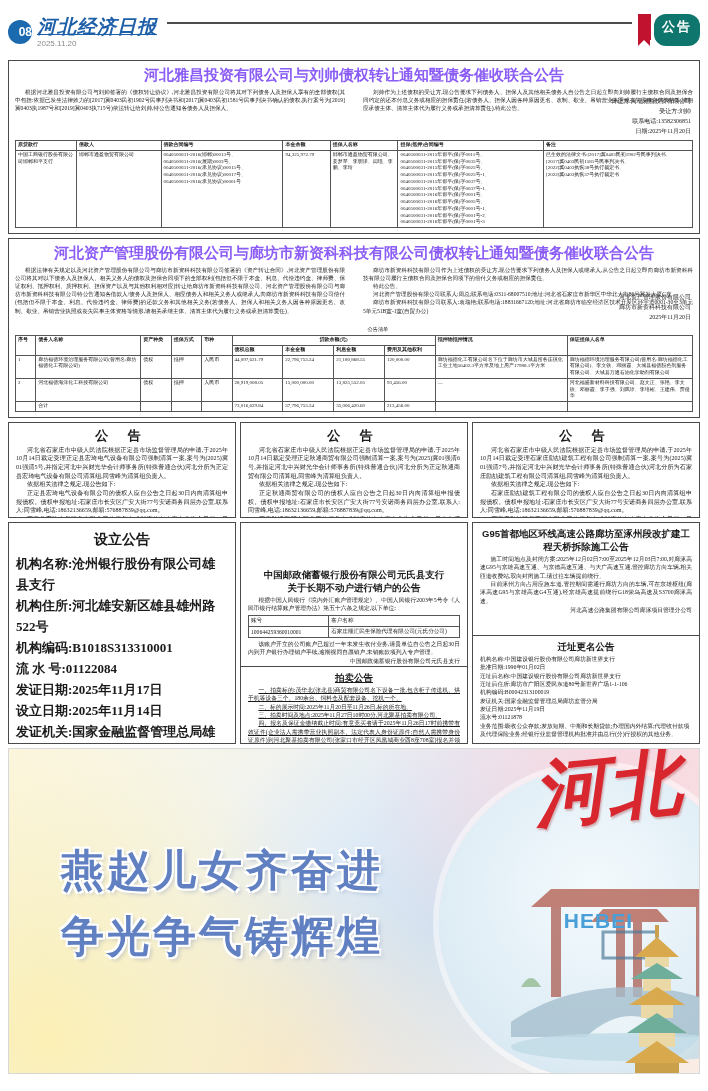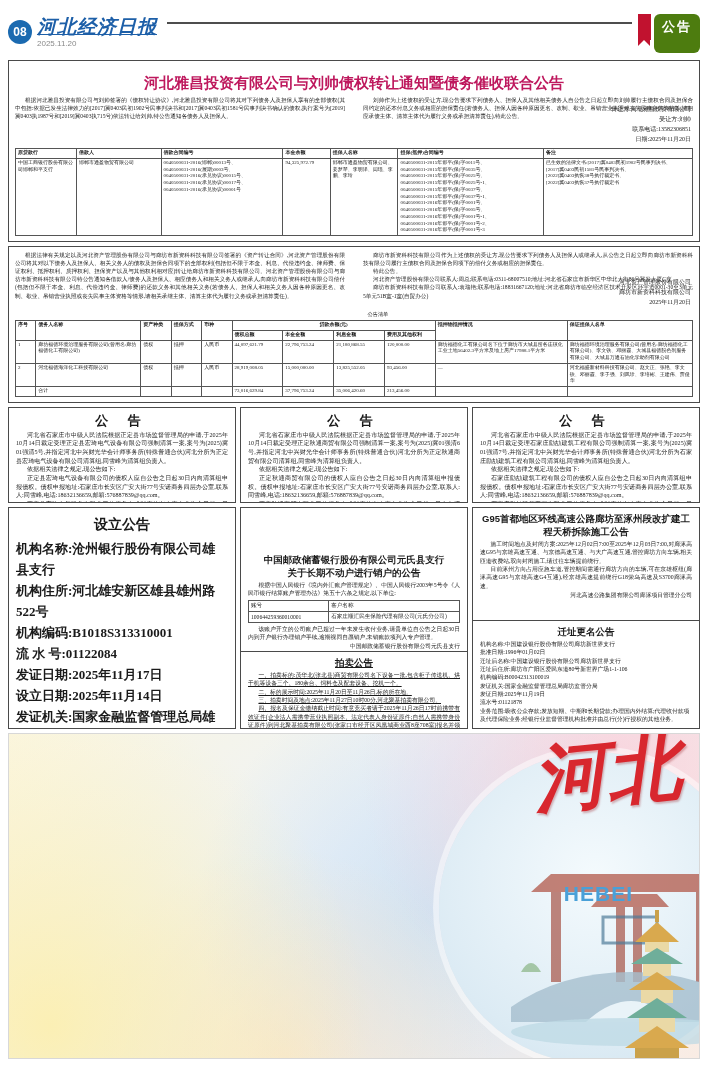--- a/index.html
+++ b/index.html
@@ -3,34 +3,34 @@
 <meta charset="utf-8">
 <style>
   * { margin:0; padding:0; box-sizing:border-box; }
   html,body { background:#ffffff; }
   body { width:708px; font-family:"Liberation Serif", serif; color:#1a1a1a; }
   .page { width:708px; height:1091px; padding:6px 8px 4px 8px; overflow:hidden; background:#fff; }
 
   
   .hdr { display:flex; align-items:flex-start; height:50px; margin-bottom:4px; }
   .pgnum { width:24px; height:24px; border-radius:50%; background:#1b6ab0; color:#fff;
-           font:bold 12px/24px "Liberation Sans", sans-serif; text-align:center; margin-top:14px; }
+           font:bold 12px/24px "Liberation Sans", sans-serif; text-align:right; margin-top:14px; }
   .mh { margin-left:5px; margin-top:10px; }
   .mh-title { font:bold italic 19px/22px "Liberation Serif", serif; color:#1d5fa8; letter-spacing:1px;text-decoration:underline; }
   .mh-date { font:8px "Liberation Sans", sans-serif; color:#8a8a8a; margin-top:1px; }
   .hdr-rule { flex:1; border-top:2px solid #4d4d4d; margin:16px 6px 0 10px; }
   .ribbon { width:13px; height:26px; background:#c1122f; margin-top:8px; position:relative; }
   .ribbon:after { content:""; position:absolute; bottom:-6px; left:0; border-left:6.5px solid #c1122f;
                   border-right:6.5px solid #c1122f; border-bottom:6px solid transparent; }
-  .badge { width:46px; height:39px; background:#4d7c0f; border-radius:6px; color:#fff; margin:8px 0 0 3px;
+  .badge { width:46px; height:32px; background:#0f766e; border-radius:12px; color:#fff; margin:8px 0 0 3px;
            font:bold 13px/25px "Liberation Sans", sans-serif; text-align:center; letter-spacing:2px; }
 
   
   .nbox { border:1px solid #4a4a4a; padding:4px 6px 5px 6px; margin-bottom:4px; background:#fff; }
-  .ntitle { font:bold 15px/20px "Liberation Sans", sans-serif; text-align:center; margin-bottom:3px; color:#be185d;margin-top:8px; }
+  .ntitle { font:bold 15px/20px "Liberation Sans", sans-serif; text-align:center; margin-bottom:3px; color:#8b5cf6; }
   .bodywrap { position:relative; }
   .cols2 { column-count:2; column-gap:18px; font-size:5.6px; line-height:1.45; text-align:justify; }
   .cols2 p { text-indent:1.8em; }
   .sig { position:absolute; right:2px; bottom:1px; text-align:right; font-size:6px; line-height:1.65; white-space:pre-line; }
   .pre { white-space:pre-line; }
 
   table.dt { width:100%; border-collapse:collapse; margin-top:2px; table-layout:fixed; }
   table.dt th, table.dt td { border:1px solid #555; font-size:5px; line-height:1.35; padding:1px 2px;
                              vertical-align:top; text-align:left; font-weight:normal; word-break:break-all; }
   table.dt th { font-weight:bold; }
@@ -72,21 +72,21 @@
   .wm { position:absolute; top:-10px; left:78px; font:bold 46px "Liberation Sans", sans-serif;
         color:rgba(130,160,205,0.16); letter-spacing:4px; white-space:nowrap; }
   .slogan { position:absolute; left:52px; top:88px; font:bold 43px/1.55 "Liberation Sans", sans-serif;
             color:#6080c2; letter-spacing:3px;
             text-shadow:2px 2px 0 #fff,-2px 2px 0 #fff,2px -2px 0 #fff,-2px -2px 0 #fff,3px 3px 4px rgba(90,110,160,.35); }
   .illus-circle { position:absolute; right:-52px; top:18px; width:312px; height:312px; border-radius:50%;
                   background:radial-gradient(circle at 50% 40%, #f4fafd 0%, #dcebf4 70%, #cfe2ee 100%);
                   box-shadow:0 0 0 6px rgba(255,255,255,.5); }
   .brand-cn { position:absolute; right:18px; top:2px; font:bold italic 74px/1 "Liberation Serif", serif;
               color:#d8272e; transform:rotate(-6deg); text-shadow:1px 2px 2px rgba(150,20,25,.3); }
-  .brand-en { position:absolute; right:66px; top:148px; font:bold 21px "Liberation Sans", sans-serif;
+  .brand-en { position:absolute; right:66px; top:160px; font:bold 21px "Liberation Sans", sans-serif;
               color:#49a0d8; letter-spacing:1px; }
   .arch { position:absolute; right:-20px; top:70px; opacity:.9; }
   .pagoda { position:absolute; right:10px; bottom:0; }
 </style>
 </head>
 <body>
 
 <div class="page">
 
   <div class="hdr">
@@ -156,20 +156,21 @@
         <td class="pre">已生效的法律文书:[2017]冀0403民初1902号民事判决书、
 [2017]冀0403民初1581号民事判决书、
 [2022]冀0403执恢38号执行裁定书、
 [2022]冀0403执恢37号执行裁定书</td>
       </tr>
     </tbody>
       </table>
   </section>
 
   <section class="nbox">
+    <h2 class="ntitle">河北资产管理股份有限公司与廊坊市新资科科技有限公司债权转让通知暨债务催收联合公告</h2>
     <div class="bodywrap">
       <div class="cols2 b2">
         <p>根据法律有关规定以及河北资产管理股份有限公司与廊坊市新资科科技有限公司签署的《资产转让合同》,河北资产管理股份有限公司将其对以下债务人及担保人、相关义务人的债权及担保合同项下的全部权利(包括但不限于本金、利息、代偿违约金、律师费、保证权利、抵押权利、质押权利、担保资产以及与其他权利相对应)转让给廊坊市新资科科技有限公司。河北资产管理股份有限公司与廊坊市新资科科技有限公司特公告通知各借款人/债务人及担保人、相应债务人和相关义务人或继承人,向廊坊市新资科科技有限公司偿付(包括但不限于本金、利息、代偿违约金、律师费)的还款义务和其他相关义务(若债务人、担保人和相关义务人因各种原因更名、改制、歇业、吊销营业执照或丧失民事主体资格等情形,请相关承继主体、清算主体代为履行义务或承担清算责任)。</p>
         <p>廊坊市新资科科技有限公司作为上述债权的受让方,现公告要求下列债务人及担保人或继承人,从公告之日起立即向廊坊市新资科科技有限公司履行主债权合同及担保合同项下的偿付义务或相应的担保责任。</p>
         <p>特此公告。</p>
         <p>河北资产管理股份有限公司联系人:周总;联系电话:0311-68007510;地址:河北省石家庄市新华区中华北大街86号冀发大厦C座</p>
         <p>廊坊市新资科科技有限公司联系人:袁瑞艳;联系电话:18831667120;地址:河北省廊坊市临空经济区技术开发区环宇道0001-30至3单元5单元51B室-1室(自贸办公)</p>
       </div>
       <div class="sig">河北资产管理股份有限公司
 廊坊市新资科科技有限公司
@@ -371,20 +372,24 @@
         <rect x="112" y="95" width="54" height="26" fill="none" stroke="#3f6f8e" stroke-width="3" opacity="0.7"></rect>
         <path d="M20 185 Q70 150 140 150 Q210 150 260 185 L260 200 L20 200 Z" fill="#9fb9c9" opacity="0.8"></path>
         <path d="M95 200 Q140 158 185 200 Z" fill="#eaf4f9"></path>
         <ellipse cx="140" cy="210" rx="120" ry="14" fill="#bcd8e4" opacity="0.8"></ellipse>
         <path d="M30 150 q10 -18 20 0" fill="#7fae78" opacity="0.7"></path>
         <path d="M230 150 q10 -18 20 0" fill="#7fae78" opacity="0.7"></path>
       </svg>
     </div>
     <div class="brand-cn">河北</div>
     <div class="brand-en">HEBEI</div>
+    <div class="slogan">
+      <div>燕赵儿女齐奋进</div>
+      <div>争光争气铸辉煌</div>
+    </div>
     <svg class="pagoda" width="64" height="150" viewBox="0 0 64 150">
       <rect x="30" y="2" width="4" height="12" fill="#caa14a"></rect>
       <polygon points="10,34 54,34 32,14" fill="#d9a94e"></polygon>
       <rect x="20" y="34" width="24" height="10" fill="#ead9a6"></rect>
       <polygon points="6,56 58,56 32,40" fill="#6fae9a"></polygon>
       <rect x="18" y="56" width="28" height="12" fill="#ead9a6"></rect>
       <polygon points="4,82 60,82 32,64" fill="#d9a94e"></polygon>
       <rect x="16" y="82" width="32" height="13" fill="#ead9a6"></rect>
       <polygon points="2,110 62,110 32,90" fill="#6fae9a"></polygon>
       <rect x="14" y="110" width="36" height="14" fill="#ead9a6"></rect>

